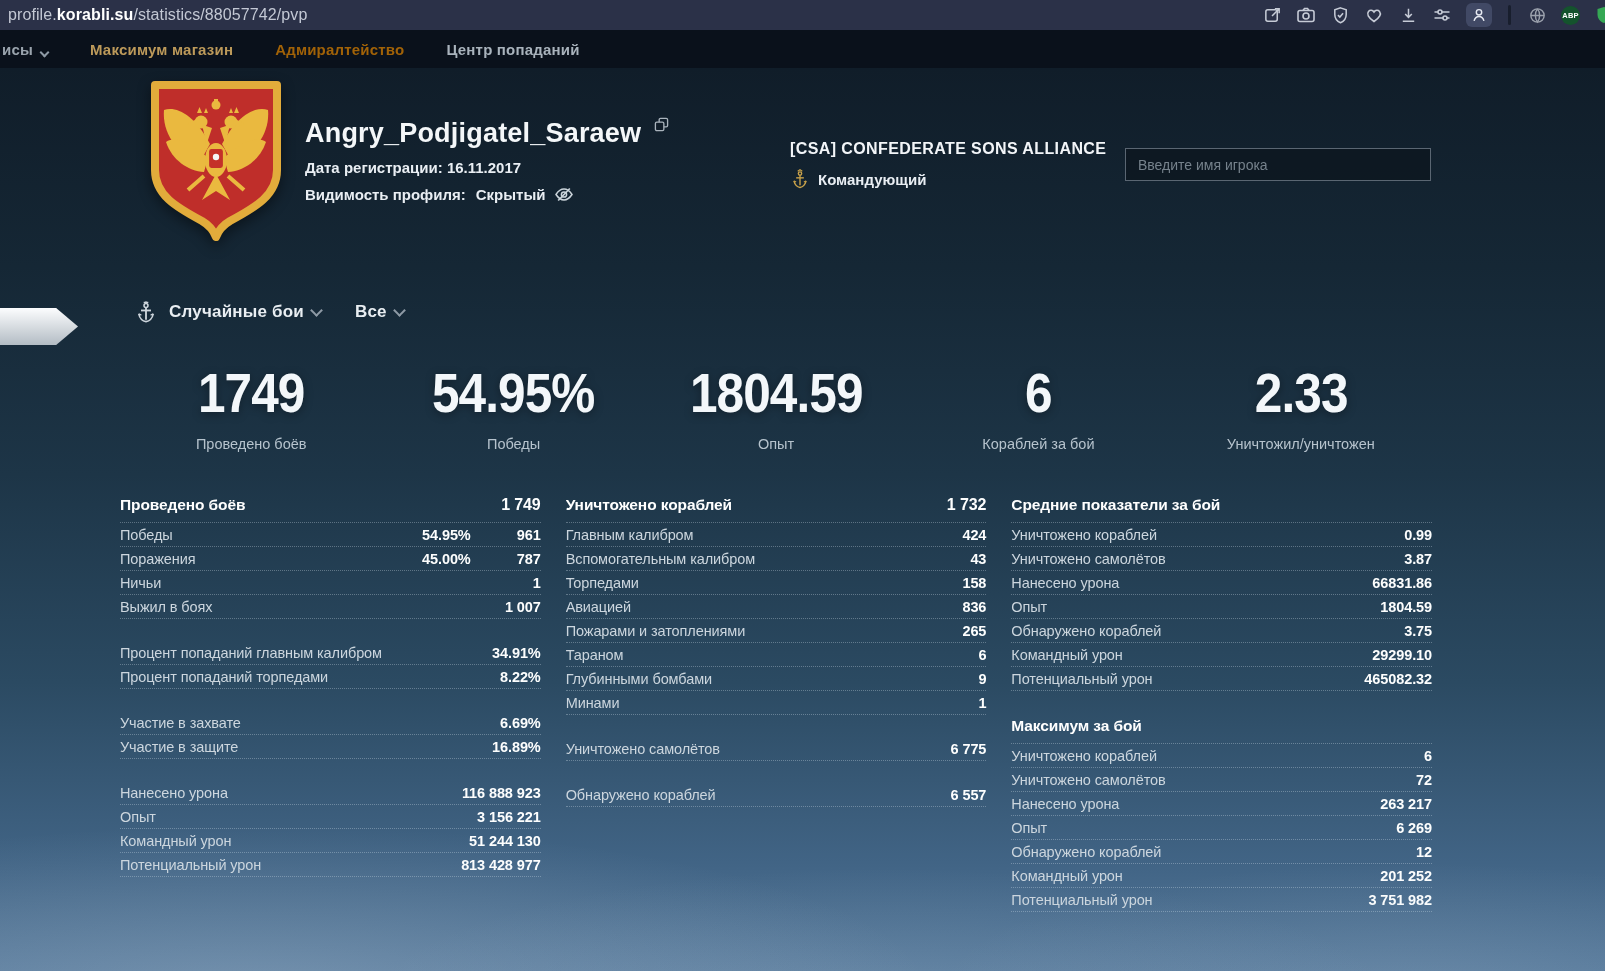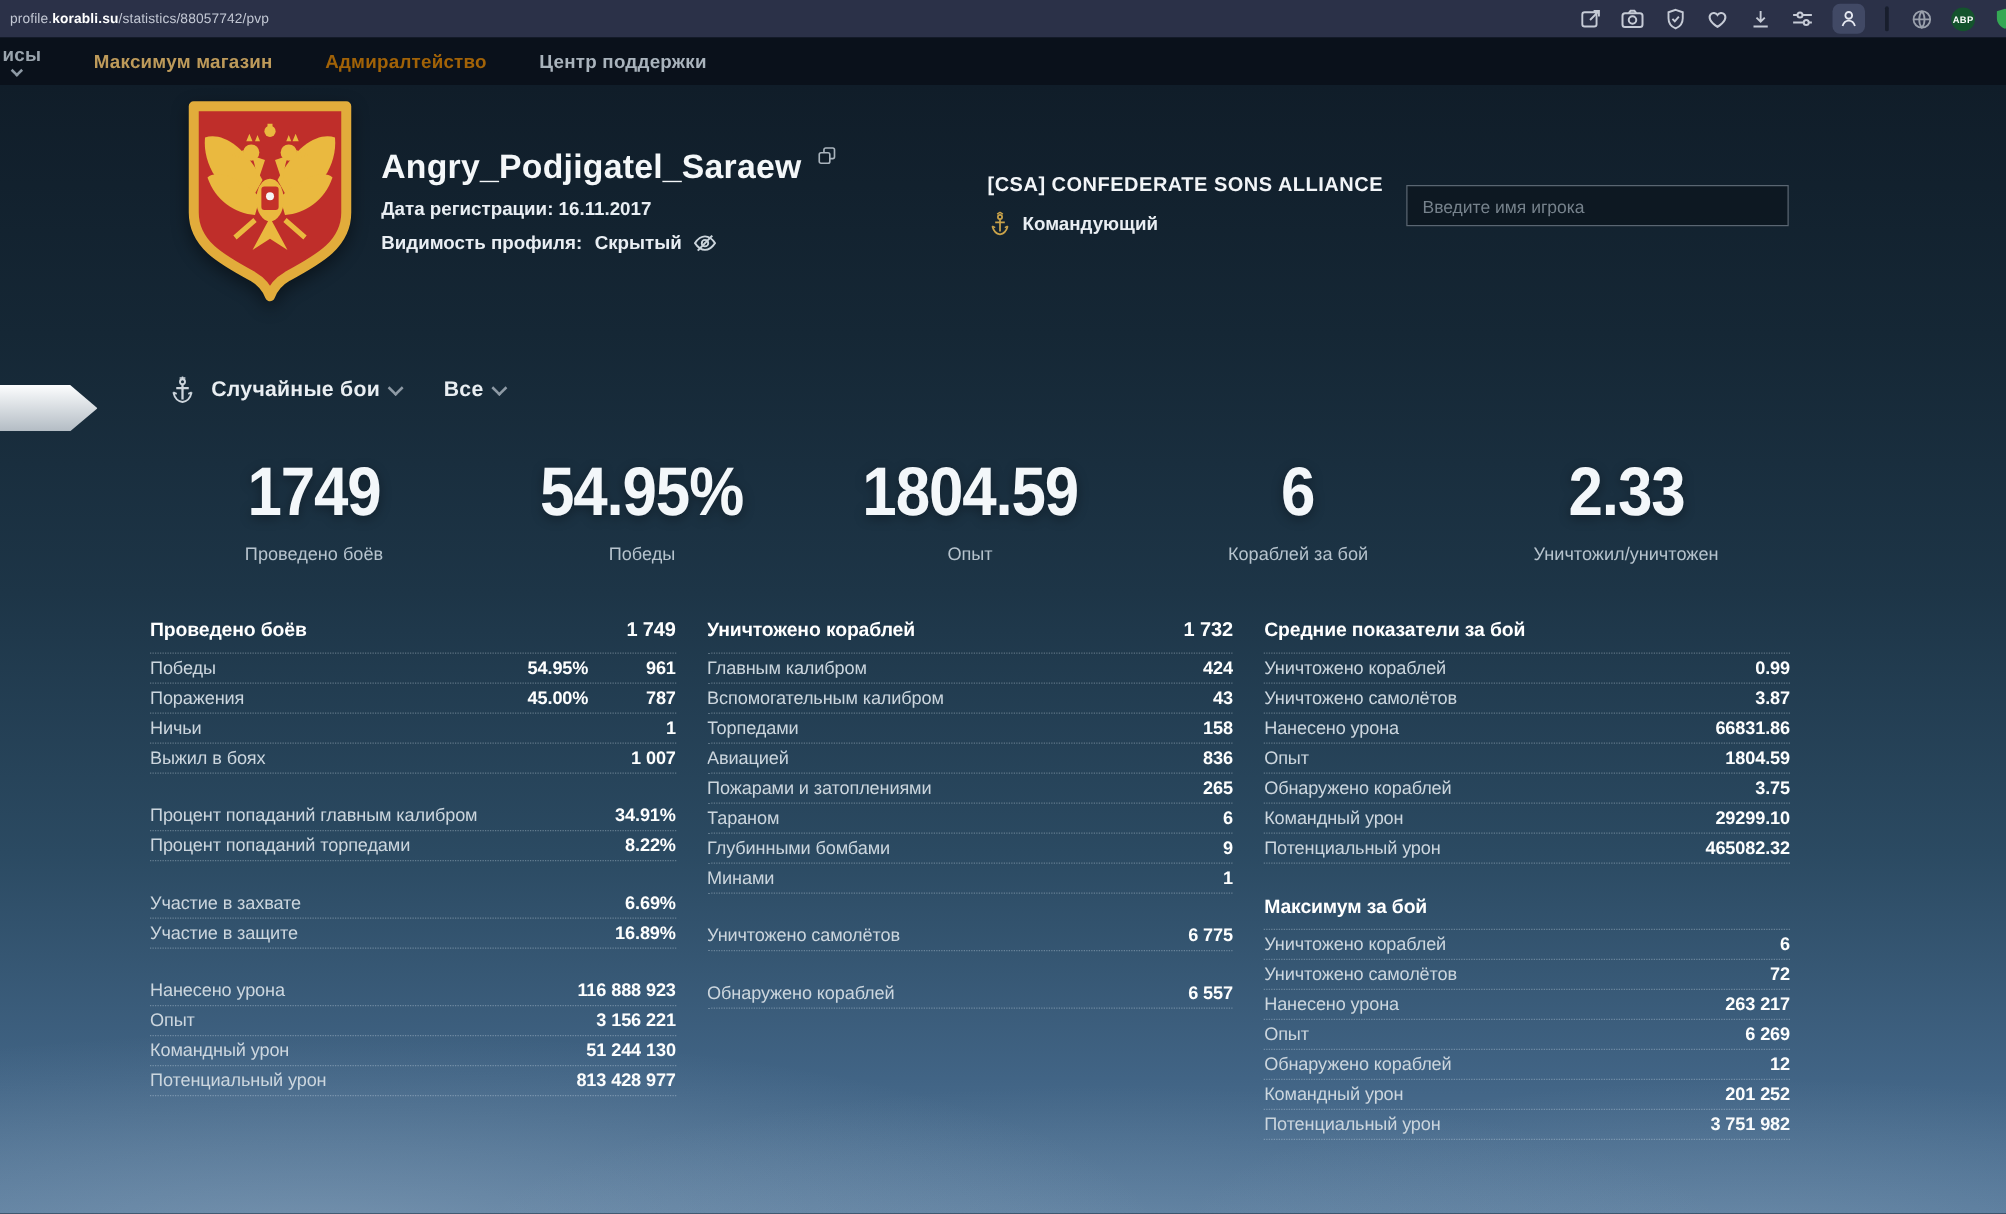--- a/index.html
+++ b/index.html
@@ -3,32 +3,32 @@
 <meta charset="utf-8">
 <style>
   html,body{margin:0;padding:0;}
   body{
     width:1605px;height:971px;overflow:hidden;position:relative;
     font-family:"Liberation Sans",sans-serif;background:#0e1b27;
     -webkit-font-smoothing:antialiased;
   }
   
   .urlbar{position:absolute;top:0;left:0;width:1605px;height:30px;background:#2b3148;display:flex;align-items:center;}
-  .url{margin-left:8px;font-size:11px;color:#c3c8d4;letter-spacing:.1px;white-space:nowrap;}
+  .url{margin-left:8px;font-size:16px;color:#c3c8d4;letter-spacing:.1px;white-space:nowrap;}
   .url b{color:#ffffff;font-weight:700;}
   .toolbar{position:absolute;right:0;top:0;height:30px;display:flex;align-items:center;gap:14px;padding-right:0;}
   .tbi{width:20px;height:20px;display:flex;align-items:center;justify-content:center;flex:0 0 auto;}
   .tbi svg{display:block;}
   .profile-btn{background:#414965;border-radius:6px;width:26px;height:24px;}
   .ext-div{width:3px;height:20px;border-radius:2px;background:rgba(10,14,24,.55);margin:0 2px;}
   .abp{width:19px;height:19px;border-radius:50%;background:#14532d;color:#fff;font-size:7.5px;font-weight:700;display:flex;align-items:center;justify-content:center;letter-spacing:.2px;}
   .cut{margin-right:-9px;}
   
   .gamenav{position:absolute;top:30px;left:0;width:1605px;height:38px;background:#0a111b;display:flex;align-items:center;gap:42px;padding-left:2px;box-sizing:border-box;}
-  .nav-item{font-size:15px;font-weight:700;letter-spacing:.2px;display:flex;align-items:flex-start;cursor:pointer;white-space:nowrap;flex-direction:column;}
+  .nav-item{font-size:15px;font-weight:700;letter-spacing:.2px;display:flex;align-items:flex-end;cursor:pointer;white-space:nowrap;}
   .chev{width:7px;height:7px;border-right:2px solid #8e9aa5;border-bottom:2px solid #8e9aa5;transform:rotate(45deg);display:inline-block;margin-left:8px;margin-bottom:3px;}
   .chev.sm{width:5px;height:5px;margin-bottom:2px;}
   
   .content{position:absolute;top:68px;left:0;width:1605px;height:903px;overflow:hidden;
     background:linear-gradient(180deg,#101d29 0%,#152735 22%,#1d3547 45%,#2b4a62 68%,#416485 88%,#55789a 100%);}
   .content::after{content:'';position:absolute;inset:0;pointer-events:none;background:
     radial-gradient(60% 26% at 16% 102%, rgba(200,214,226,.26), transparent 70%),
     radial-gradient(46% 22% at 55% 104%, rgba(175,195,210,.20), transparent 70%),
     radial-gradient(42% 20% at 88% 102%, rgba(185,203,217,.18), transparent 70%);}
   
@@ -140,21 +140,21 @@
       <span>исы</span>
       <span class="chev sm"></span>
     </div>
     <div class="nav-item" style="color: rgb(189, 154, 90);">
       <span>Максимум магазин</span>
     </div>
     <div class="nav-item" style="color: #a16207;">
       <span>Адмиралтейство</span>
     </div>
     <div class="nav-item" style="color: rgb(169, 179, 188);">
-      <span>Центр поддержки</span>
+      <span>Центр попаданий</span>
     </div>
   </div>
 
 <div class="content">
 
   <div class="emblem">
     <svg width="140" height="176" viewBox="0 0 140 176">
       <path d="M9 7 H131 V92 C131 117 110 129 84 143 C78 146.5 73 151 70 159 C67 151 62 146.5 56 143 C30 129 9 117 9 92 Z" fill="#bf2e2a" stroke="#e2ac3b" stroke-width="8" stroke-linejoin="round"></path>
       <g fill="#eab93f">
         <path d="M64 66 C48 36 30 28 18 32 C16 54 30 76 54 84 Z"></path>

